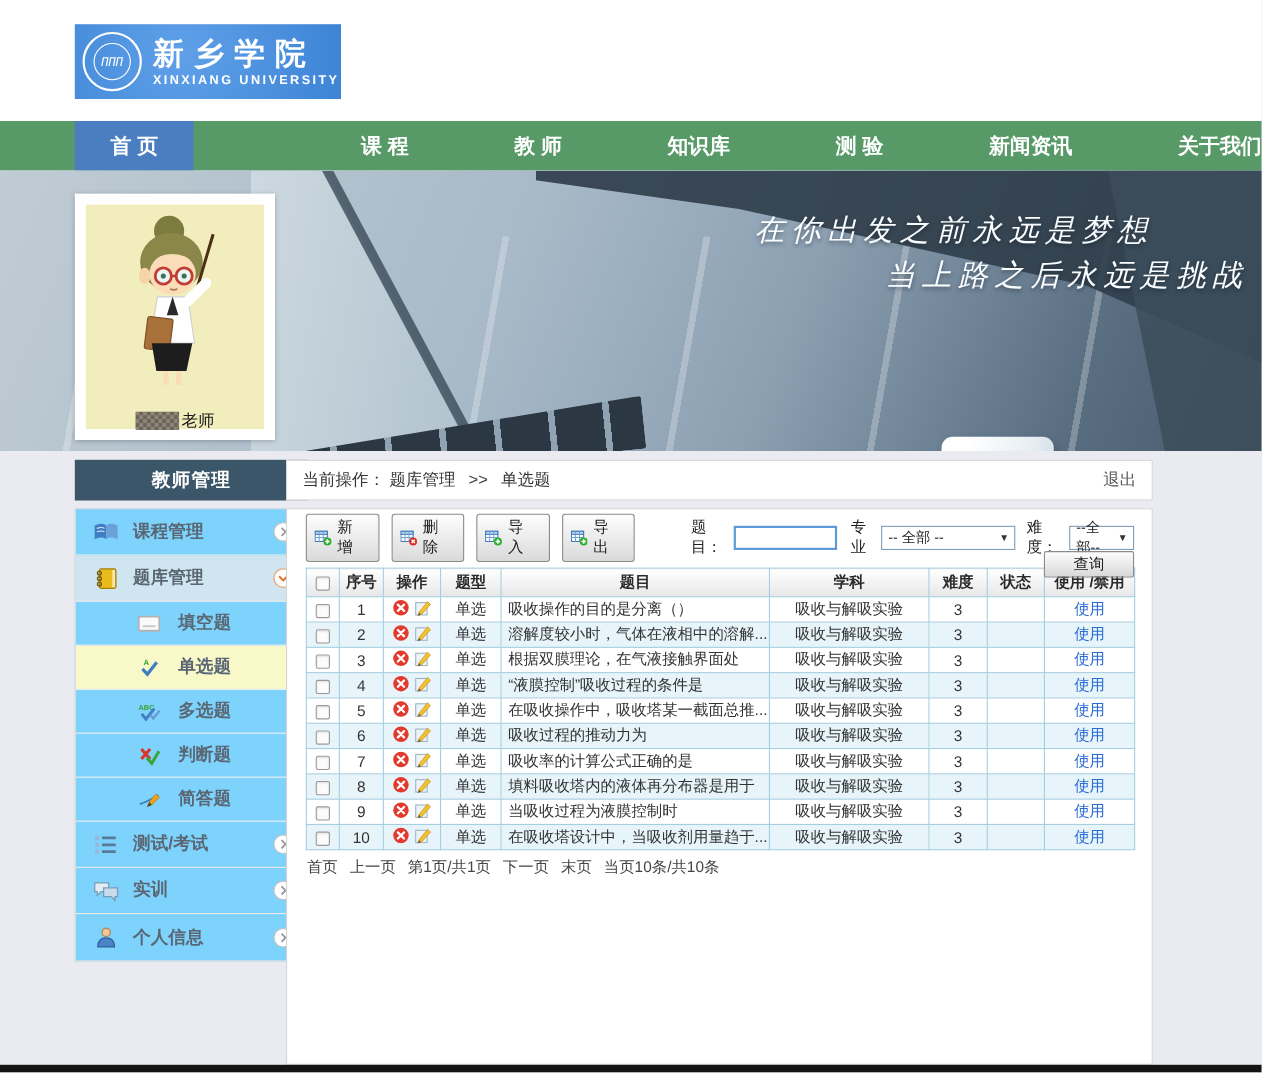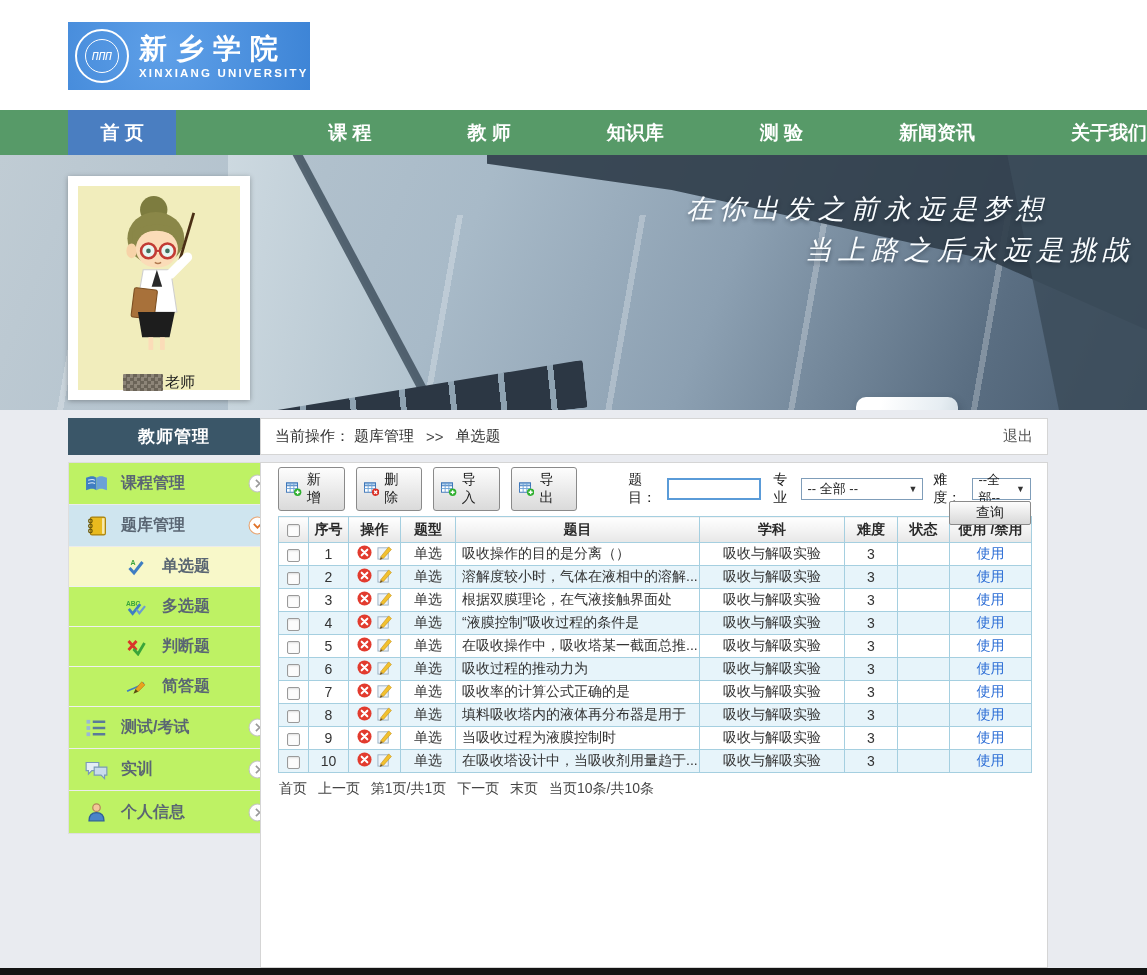--- a/index.html
+++ b/index.html
@@ -66,21 +66,21 @@
             display:flex; flex-direction:column; align-items:center; }
   .profile-name { position:absolute; bottom:8px; width:100%; text-align:center; font-size:15px; color:#1a1a1a;
             display:flex; align-items:center; justify-content:center; gap:2px; }
   .censored { display:inline-block; width:40px; height:17px; border-radius:1px;
             background:repeating-conic-gradient(#6b6458 0 25%, #8d8578 0 50%) 0 0/7px 7px; filter:blur(.6px); }
 
   
   .left-col { position:absolute; left:68px; top:418px; width:212px; }
   .side-header { height:37px; background:#3a5668; color:#fff; font-weight:bold; font-size:17px;
             display:flex; align-items:center; justify-content:center; letter-spacing:1px; }
-  .side-menu { margin-top:7px; background:#bef264; border:1px solid #dedede; }
+  .side-menu { margin-top:7px; background:#7dd3fc; border:1px solid #dedede; }
   .menu-item { height:42px; display:flex; align-items:center; padding:0 12px 0 16px;
             border-bottom:1px solid #ececec; color:#5a6673; font-size:16px; font-weight:bold; cursor:pointer; }
   .menu-item:last-child { border-bottom:none; }
   .mi-icon { width:23px; height:20px; margin-right:13px; flex:0 0 auto; }
   .chev { margin-left:auto; width:19px; height:19px; flex:0 0 auto; }
   .menu-item.lib-active { background:#cfe5ef; }
   .sub-item { height:40px; display:flex; align-items:center; padding-left:56px;
             border-bottom:1px solid #f0f0f0; color:#5a6673; font-size:16px; font-weight:bold; cursor:pointer; }
   .sub-item .mi-icon { width:21px; height:18px; margin-right:16px; }
   .sub-item.current { background:#f8f8c9; }
@@ -228,20 +228,27 @@
         <rect x="15" y="2" width="2.2" height="14" fill="#f7e9b0"></rect>
         <circle cx="4.5" cy="4.5" r="1.6" fill="none" stroke="#6e5a08" stroke-width="1.1"></circle>
         <circle cx="4.5" cy="9" r="1.6" fill="none" stroke="#6e5a08" stroke-width="1.1"></circle>
         <circle cx="4.5" cy="13.5" r="1.6" fill="none" stroke="#6e5a08" stroke-width="1.1"></circle>
       </svg>
       <span>题库管理</span>
       <svg class="chev" viewBox="0 0 18 18">
         <circle cx="9" cy="9" r="8" fill="#fff" stroke="#e8a06a"></circle>
         <path d="M5.5 7.5 L9 11 L12.5 7.5" stroke="#e0732a" stroke-width="1.7" fill="none"></path>
       </svg>
+    </div>
+    <div class="sub-item">
+      <svg class="mi-icon" viewBox="0 0 18 14">
+        <rect x="1" y="1.5" width="16" height="11" rx="1" fill="#fafafa" stroke="#b2b2b2" stroke-width="1.4"></rect>
+        <line x1="4" y1="9" x2="14" y2="9" stroke="#c8c8c8" stroke-width="1.4"></line>
+      </svg>
+      <span>填空题</span>
     </div>
     <div class="sub-item current">
       <svg class="mi-icon" viewBox="0 0 20 18">
         <text x="5" y="7" font-size="7" fill="#3aa53a" font-weight="bold" font-family="sans-serif">A</text>
         <path d="M4 10 L8.5 15 L17 4" stroke="#3f7ec2" stroke-width="3" fill="none"></path>
       </svg>
       <span>单选题</span>
     </div>
     <div class="sub-item">
       <svg class="mi-icon" viewBox="0 0 22 18">

